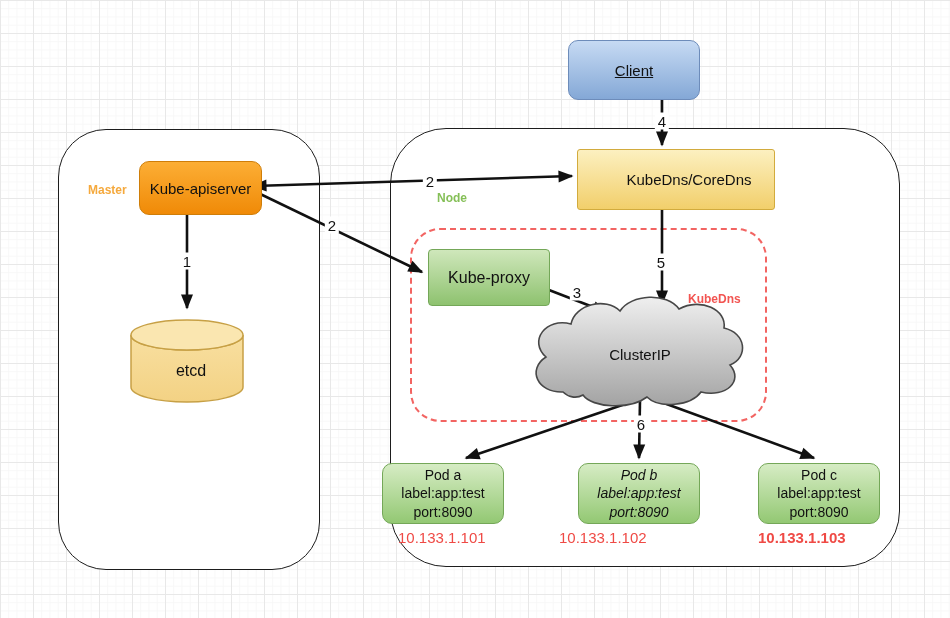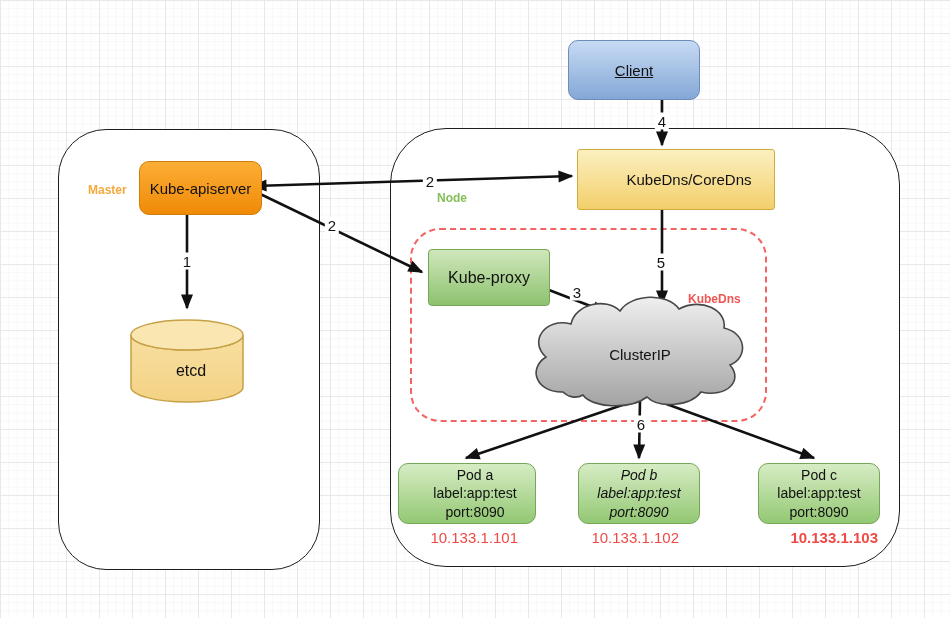--- a/index.html
+++ b/index.html
@@ -52,23 +52,23 @@
   }
   #proxy-node{
     left:428px;top:249px;width:120px;height:55px;font-size:16px;
     background:linear-gradient(#cfe7bb,#8ec26f);border:1.5px solid #74a758;border-radius:4px;
   }
   .pod-node{
     width:120px;height:59px;top:463px;flex-direction:column;
     background:linear-gradient(#d6ecc4,#93c873);border:1.5px solid #74a758;border-radius:10px;
     font-size:14px;line-height:1.3;
   }
-  #pod-a{left:398px;padding-left:16px;} #pod-b{left:578px;font-style:italic;} #pod-c{left:758px;}
+  #pod-a{left:382px;} #pod-b{left:578px;font-style:italic;} #pod-c{left:758px;}
   .pod-ip{
-    position:absolute;top:529px;width:120px;text-align:right;
+    position:absolute;top:529px;width:120px;text-align:left;
     color:#ef4a45;font-size:15px;
   }
   #ip-a{left:398px;} #ip-b{left:559px;} #ip-c{left:758px;font-weight:bold;}
   
   #cloud-label{
     left:548px;top:328px;width:184px;text-align:center;font-size:15px;
     line-height:1.5;color:#111;margin-top:16px;
   }
   #etcd-label{left:131px;top:362px;width:120px;text-align:center;font-size:16px;color:#111;}
   

